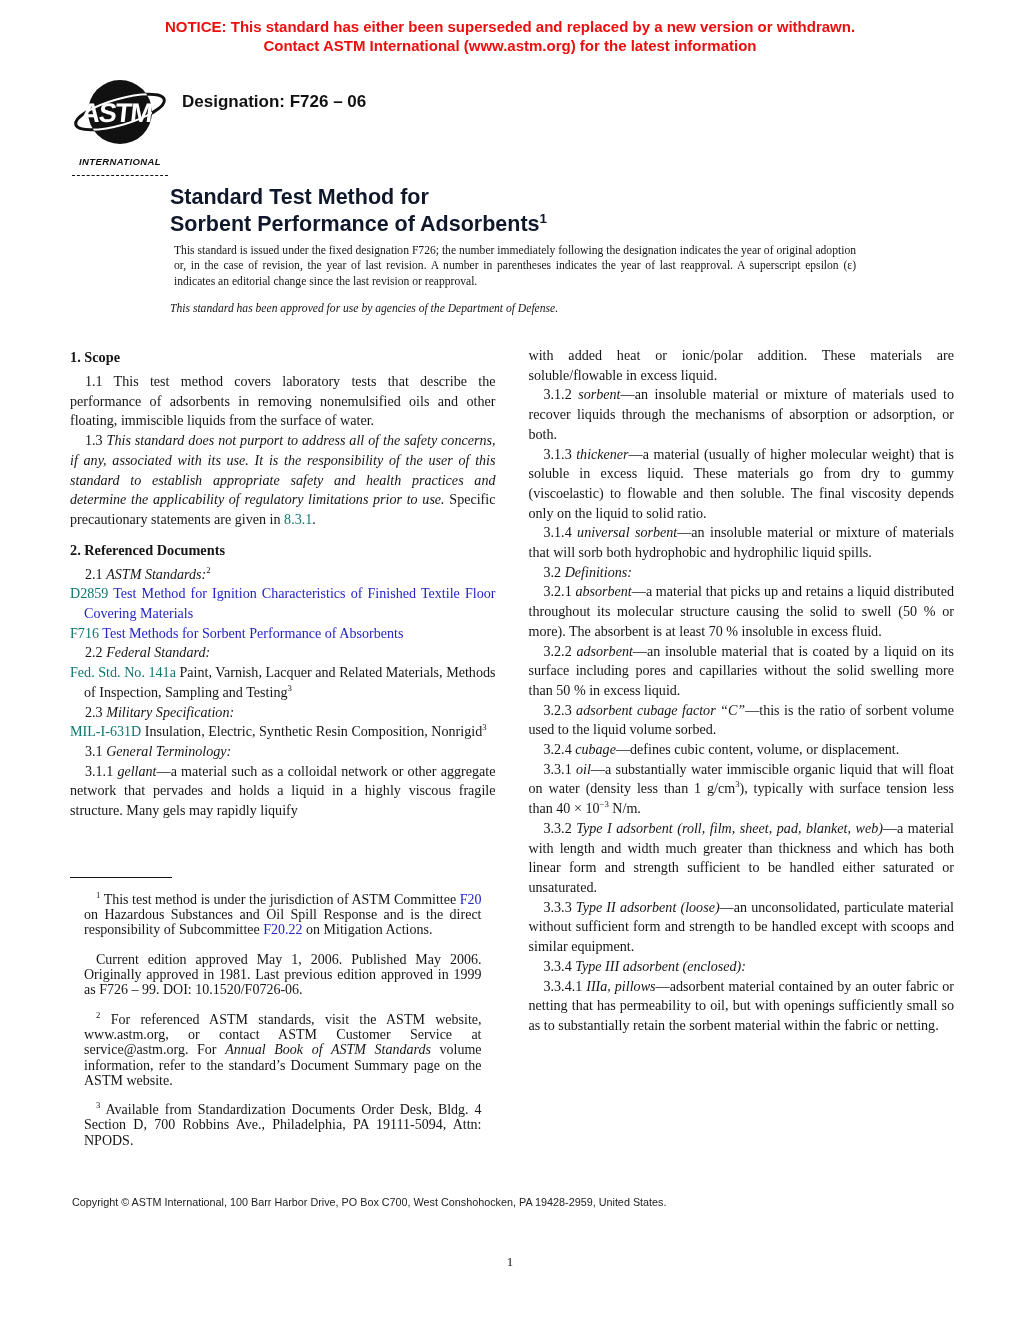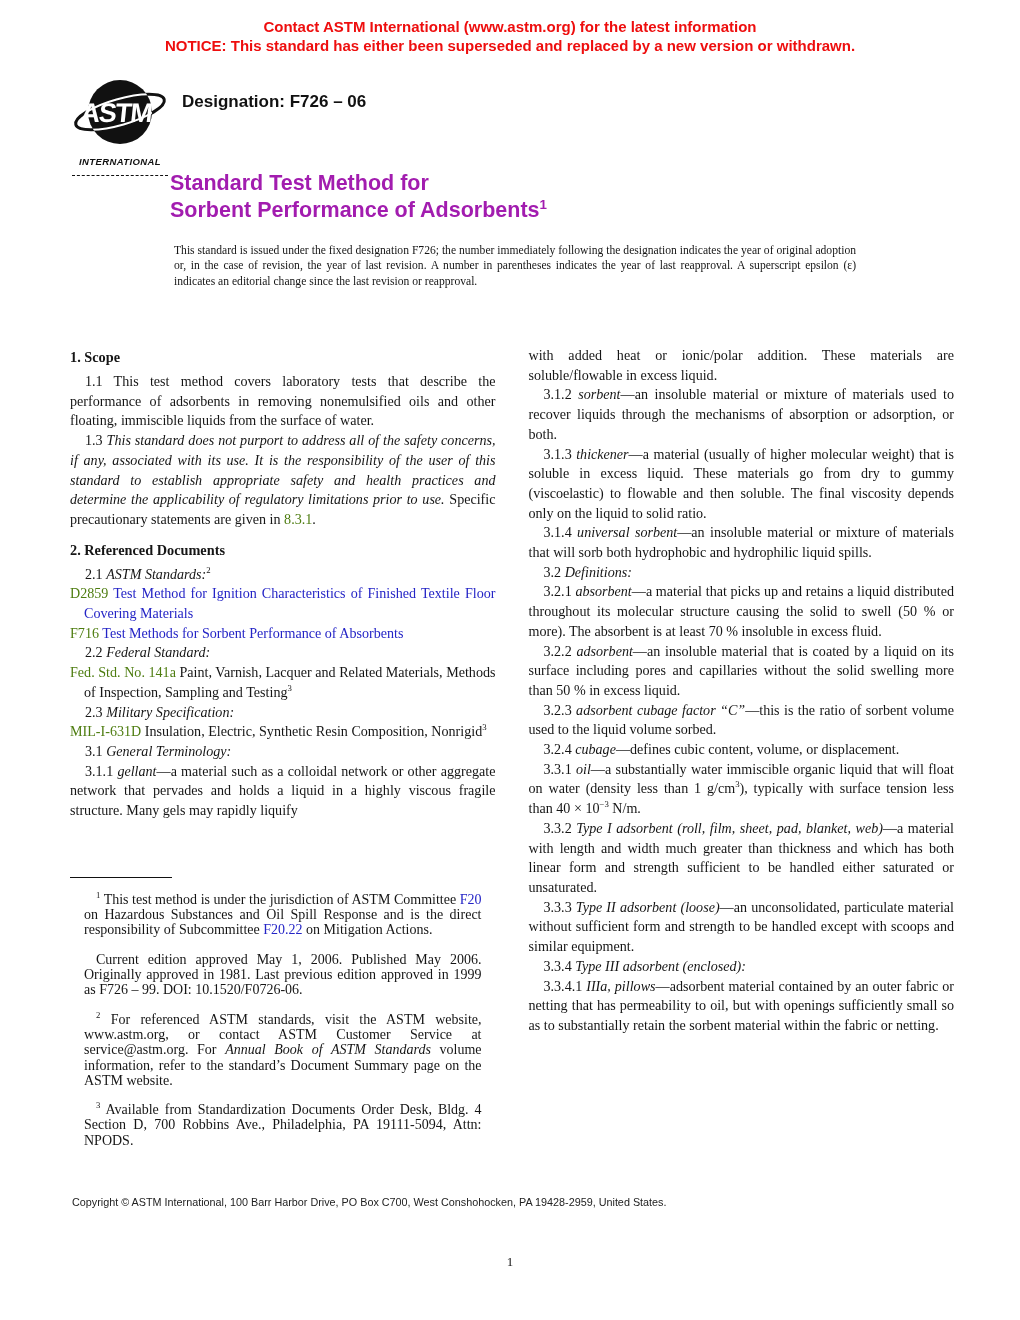--- a/index.html
+++ b/index.html
@@ -21,23 +21,23 @@
     font-family:"Liberation Sans", sans-serif; font-weight:bold; font-style:italic;
     font-size:9.5px; letter-spacing:.4px; color:#111; text-align:center;
     border-bottom:1.5px dashed #111; padding-bottom:8px; margin-top:-2px;
   }
   .designation {
     margin:16px 0 0 14px; font-family:"Liberation Sans", sans-serif;
     font-weight:bold; font-size:17px; color:#111;
   }
   
   .title {
-    position:absolute; left:170px; top:170px;
+    position:absolute; left:170px; top:184px;
     font-family:"Liberation Sans", sans-serif; font-weight:bold;
-    font-size:21.5px; line-height:27px; color:#a21caf;
+    font-size:21.5px; line-height:27px; color:#0f172a;
   }
   .issued {
     position:absolute; left:174px; top:243px; width:682px;
     font-size:11.6px; line-height:15.4px; text-align:justify;
   }
   .dod {
     position:absolute; left:170px; top:302px; width:682px;
     font-size:11.6px; font-style:italic;
   }
   
@@ -47,42 +47,42 @@
   h4.sect {
     margin:11px 0 5px 0; font-size:14.3px; line-height:19px;
     font-weight:bold; text-align:left;
   }
   h4.sect.first { margin-top:2px; }
   p { margin:0; }
   p.ind { text-indent:15px; }
   p.noind { text-indent:0; }
   p.ref { padding-left:14px; text-indent:-14px; }
   .i { font-style:italic; }
-  .red { color:#4d7c0f; }
+  .red { color:#0f766e; }
   .blue { color:#2424c6; }
   sup { font-size:0.62em; line-height:0; vertical-align:super; }
   
   .fngroup { margin-top:auto; }
   .fnrule { width:102px; border:none; border-top:1.3px solid #111; margin:0 0 7px 0; }
   p.fn { font-size:14px; line-height:15.3px; text-indent:12px; margin:14px; text-align:justify; }
   
   .copyright {
     position:absolute; left:72px; top:1196px; width:880px;
     font-family:"Liberation Sans", sans-serif; font-size:10.8px; color:#222;
   }
   .pagenum { position:absolute; left:0; right:0; top:1254px; text-align:center; font-size:13px; }
 </style>
 </head>
 <body>
 
 <div class="page">
 
   <div class="notice">
+    <div>NOTICE: This standard has either been superseded and replaced by a new version or withdrawn.</div>
     <div>Contact ASTM International (www.astm.org) for the latest information</div>
-    <div>NOTICE: This standard has either been superseded and replaced by a new version or withdrawn.</div>
   </div>
 
   <div class="masthead">
     <div class="logo">
       <svg width="96" height="78" viewBox="0 0 96 78">
         <g transform="rotate(-16 48 36)">
           <ellipse cx="48" cy="36" rx="46" ry="13" fill="none" stroke="#111" stroke-width="3"></ellipse>
         </g>
         <circle cx="48" cy="36" r="32" fill="#111"></circle>
         <clipPath id="globeclip">
@@ -99,20 +99,21 @@
     </div>
     <div class="designation">Designation: F726 – 06</div>
   </div>
 
   <div class="title">
     <div>Standard Test Method for</div>
     <div><span>Sorbent Performance of Adsorbents</span><sup class="sup">1</sup></div>
   </div>
 
   <div class="issued">This standard is issued under the fixed designation F726; the number immediately following the designation indicates the year of original adoption or, in the case of revision, the year of last revision. A number in parentheses indicates the year of last reapproval. A superscript epsilon (ε) indicates an editorial change since the last revision or reapproval.</div>
+  <div class="dod">This standard has been approved for use by agencies of the Department of Defense.</div>
 
   <div class="columns">
 
     <div class="col left">
       <h4 class="sect first">1.  Scope</h4>
       <p class="ind"><span>1.1  This test method covers laboratory tests that describe the performance of adsorbents in removing nonemulsified oils and other floating, immiscible liquids from the surface of water.</span></p>
       <p class="ind"><span>1.3  </span><span class="i">This standard does not purport to address all of the safety concerns, if any, associated with its use. It is the responsibility of the user of this standard to establish appropriate safety and health practices and determine the applicability of regulatory limitations prior to use.</span><span> Specific precautionary statements are given in </span><span class="red">8.3.1</span><span>.</span></p>
 
       <h4 class="sect">2.  Referenced Documents</h4>
       <p class="ind"><span>2.1  </span><span class="i">ASTM Standards:</span><sup class="sup">2</sup></p>

